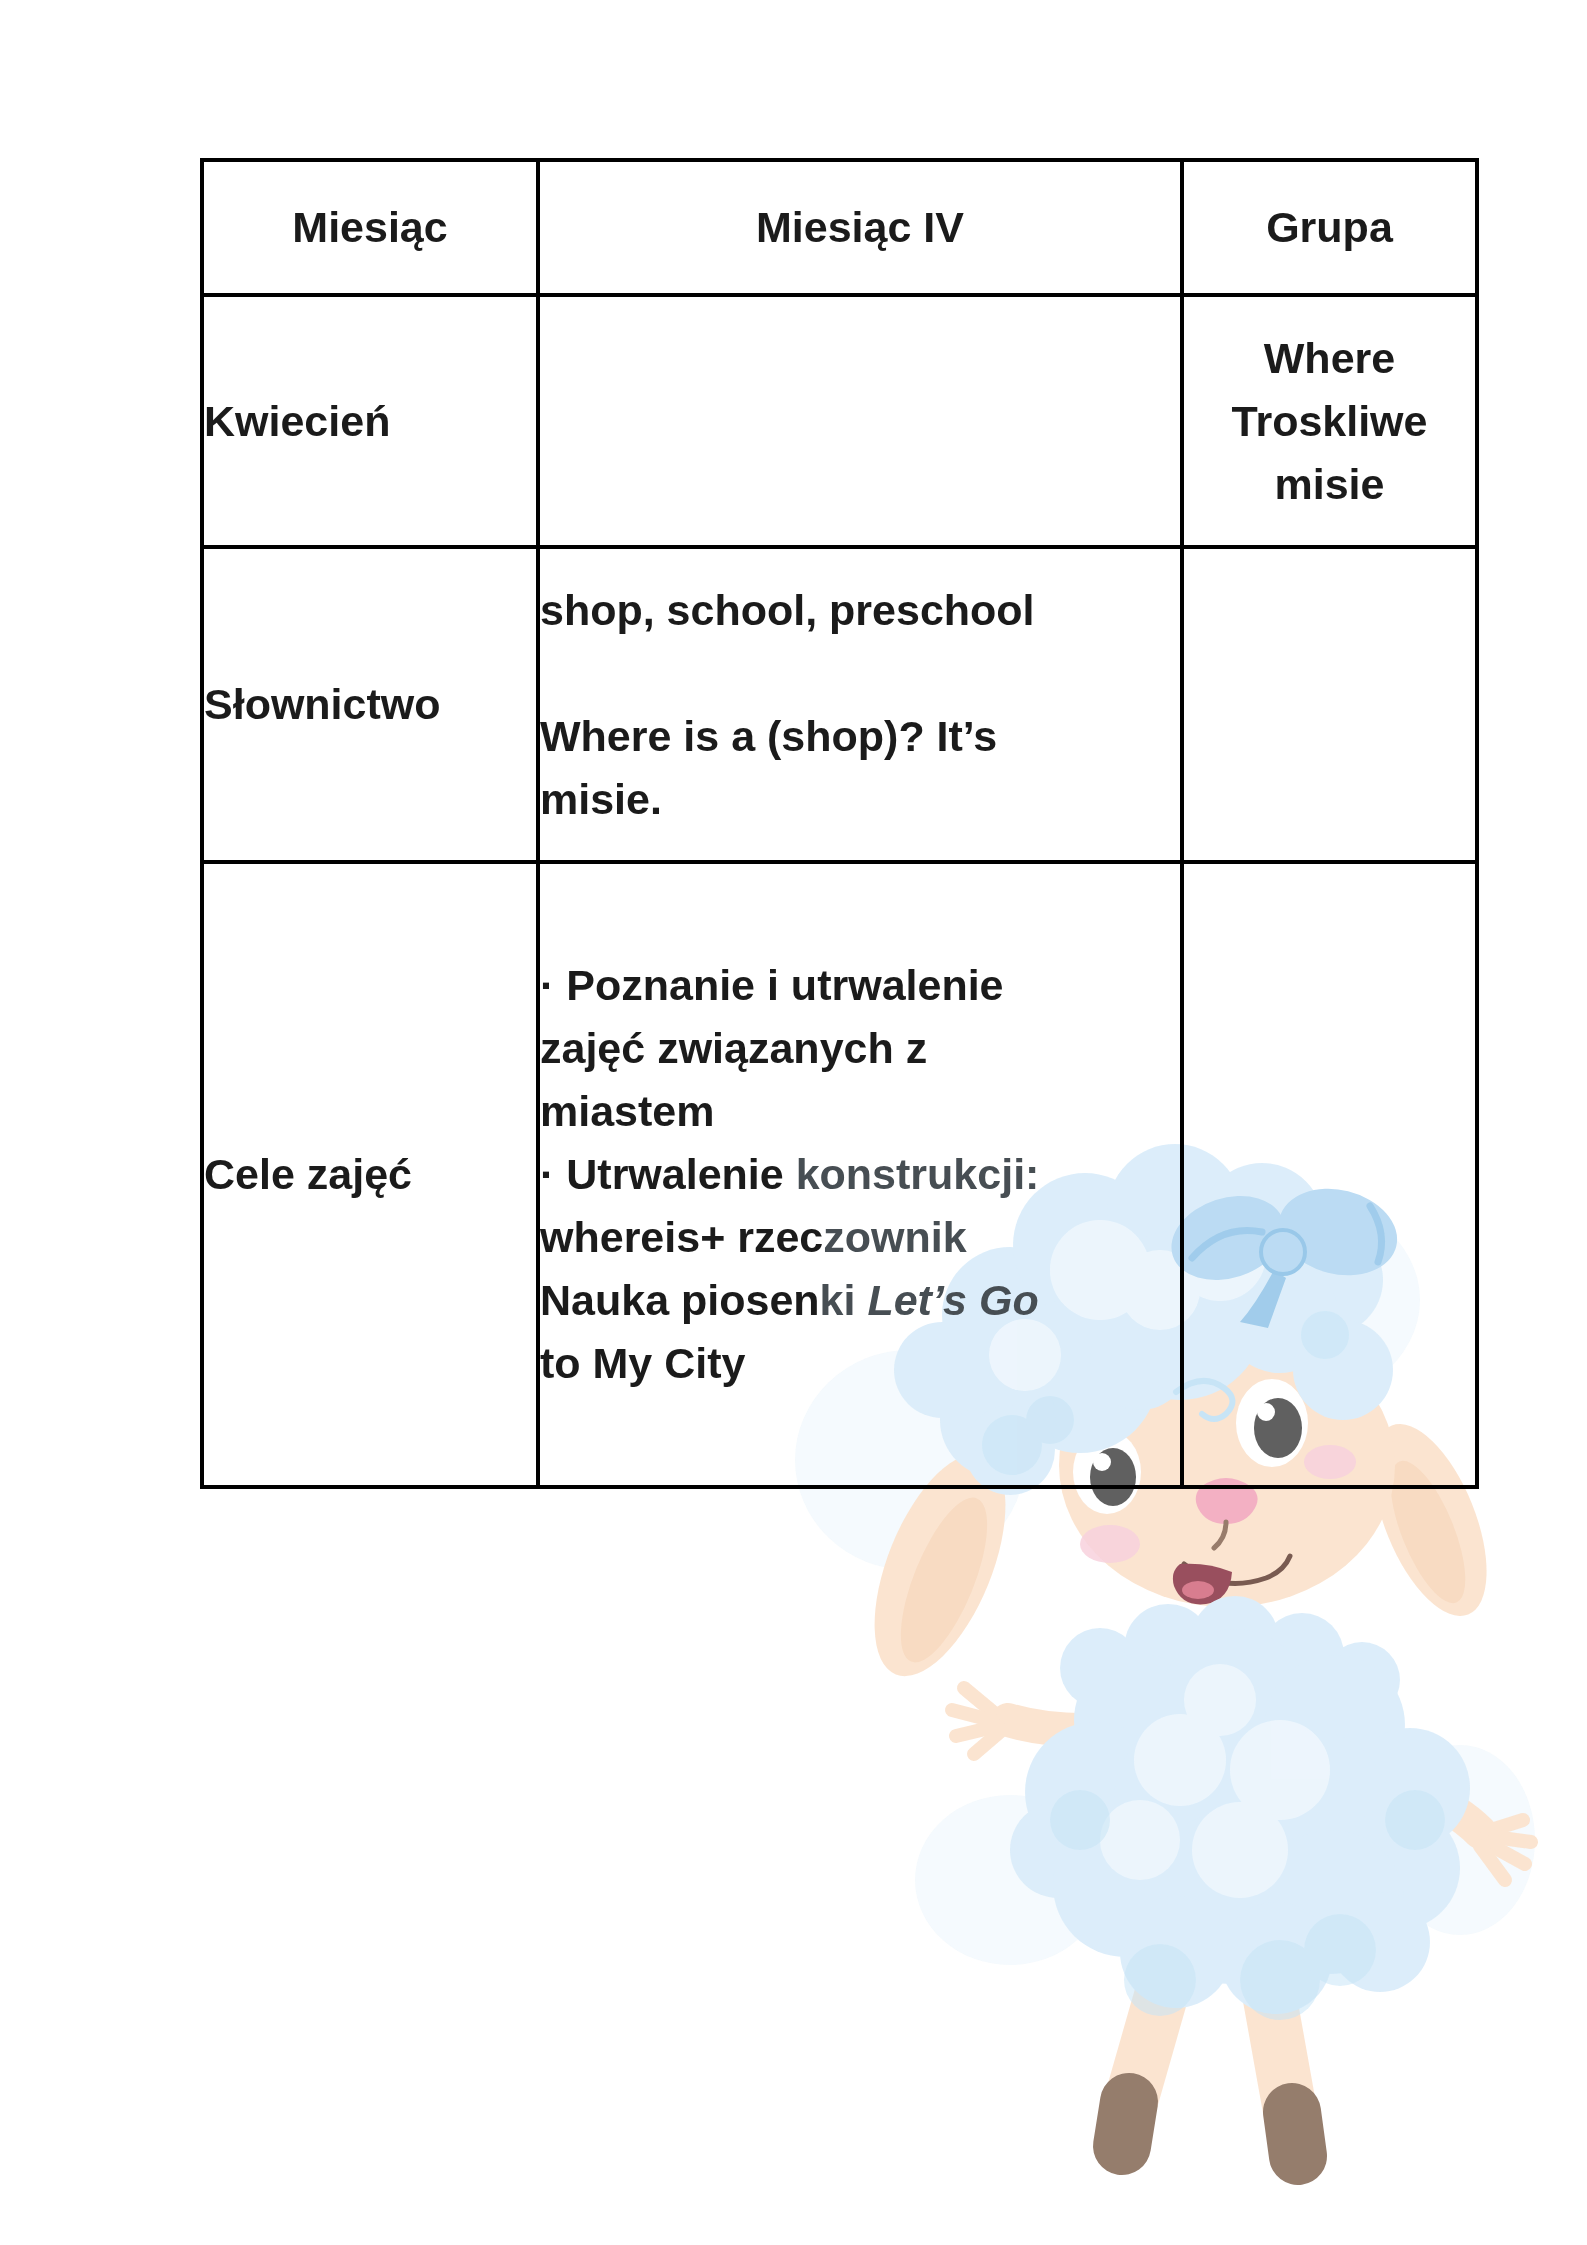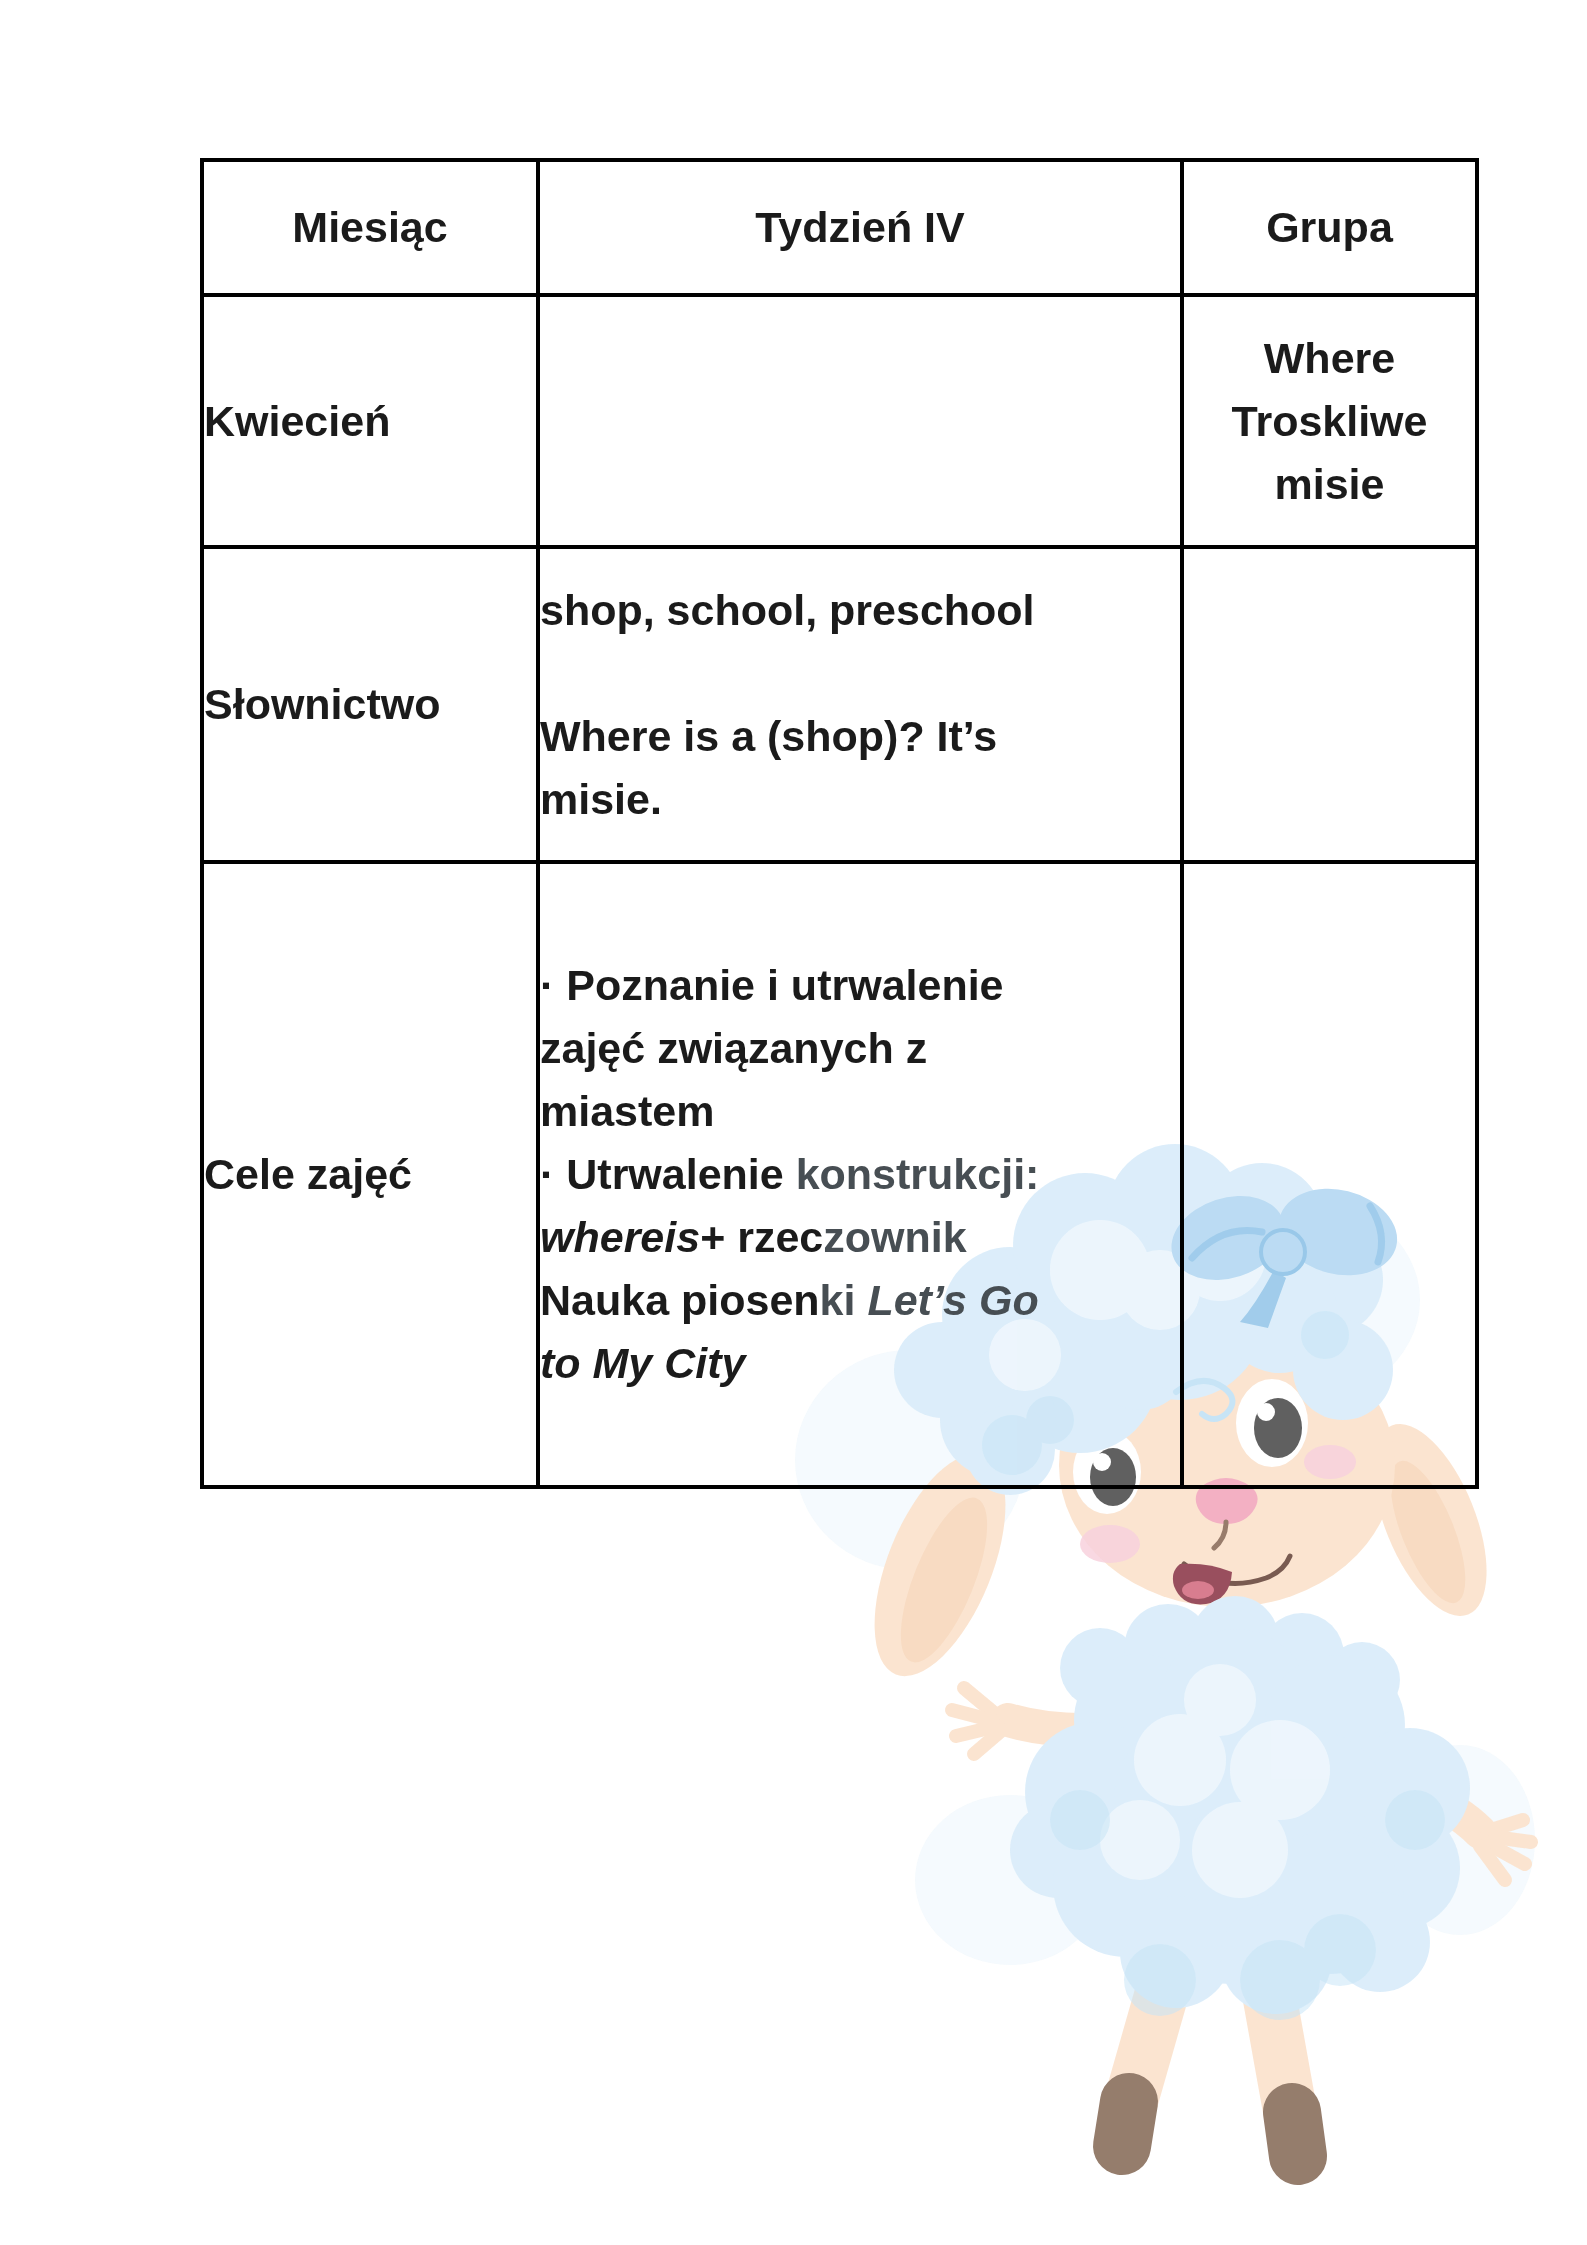--- a/index.html
+++ b/index.html
@@ -29,21 +29,21 @@
   tr.r-head{height:135px;} tr.r-kwiecien{height:252px;}
   tr.r-slownictwo{height:315px;} tr.r-cele{height:625px;}
   th{text-align:center;}
   td.c-label{text-align:left; padding-left:21px;}
   td.c-content{text-align:left; padding-left:21px;}
   td.c-group{text-align:center;}
   td.c-cele{vertical-align:top; padding-top:120px;}
   .tline{line-height:63px; min-height:63px; white-space:pre;}
   .seg-b{color:var(--ink);}
   .seg-g{color:var(--gray-ink);margin-top:9px;}
-  .seg-bi{color:var(--ink); font-style:italic;}
+  .seg-bi{color:var(--ink); }
   .seg-gi{color:var(--gray-ink); font-style:italic;}
 </style>
 </head>
 <body>
 
 <div class="page">
 
   <svg class="lamb" viewBox="0 0 980 1120" aria-hidden="true">
     <g opacity="0.5" fill="var(--wash)">
       <ellipse cx="330" cy="340" rx="115" ry="110"></ellipse>
@@ -186,21 +186,21 @@
 
   <table class="sched">
     <colgroup>
         <col class="col1">
         <col class="col2">
         <col class="col3">
       </colgroup>
     <tbody>
         <tr class="r-head">
       <th>Miesiąc</th>
-      <th>Tydzień IV</th>
+      <th>Miesiąc IV</th>
       <th>Grupa</th>
     </tr>
     <tr class="r-kwiecien">
       <td class="c-label">Kwiecień</td>
       <td class="c-content"></td>
       <td class="c-group">
             <div class="tline">Where</div>
             <div class="tline">Troskliwe</div>
             <div class="tline">misie</div>
           </td>

